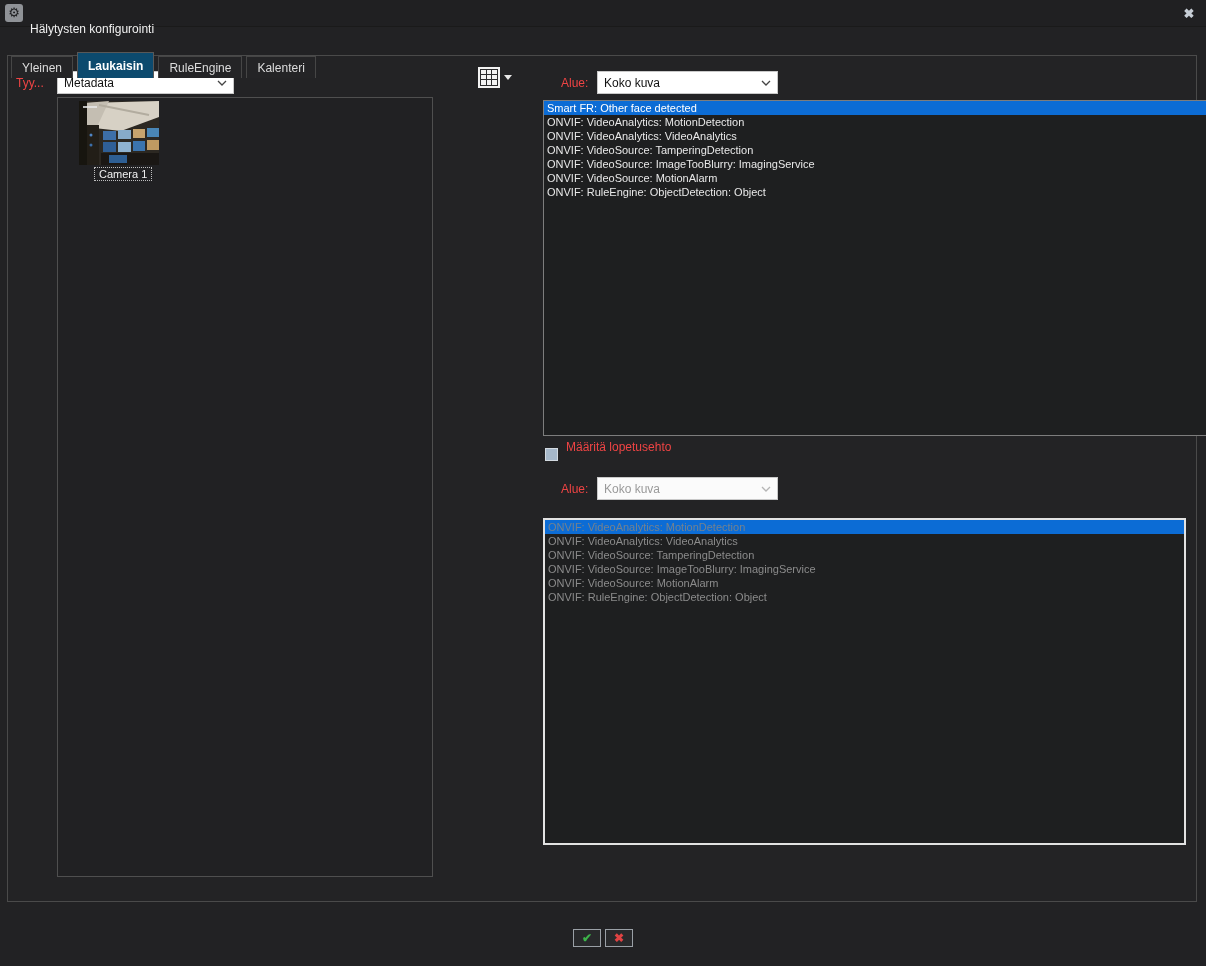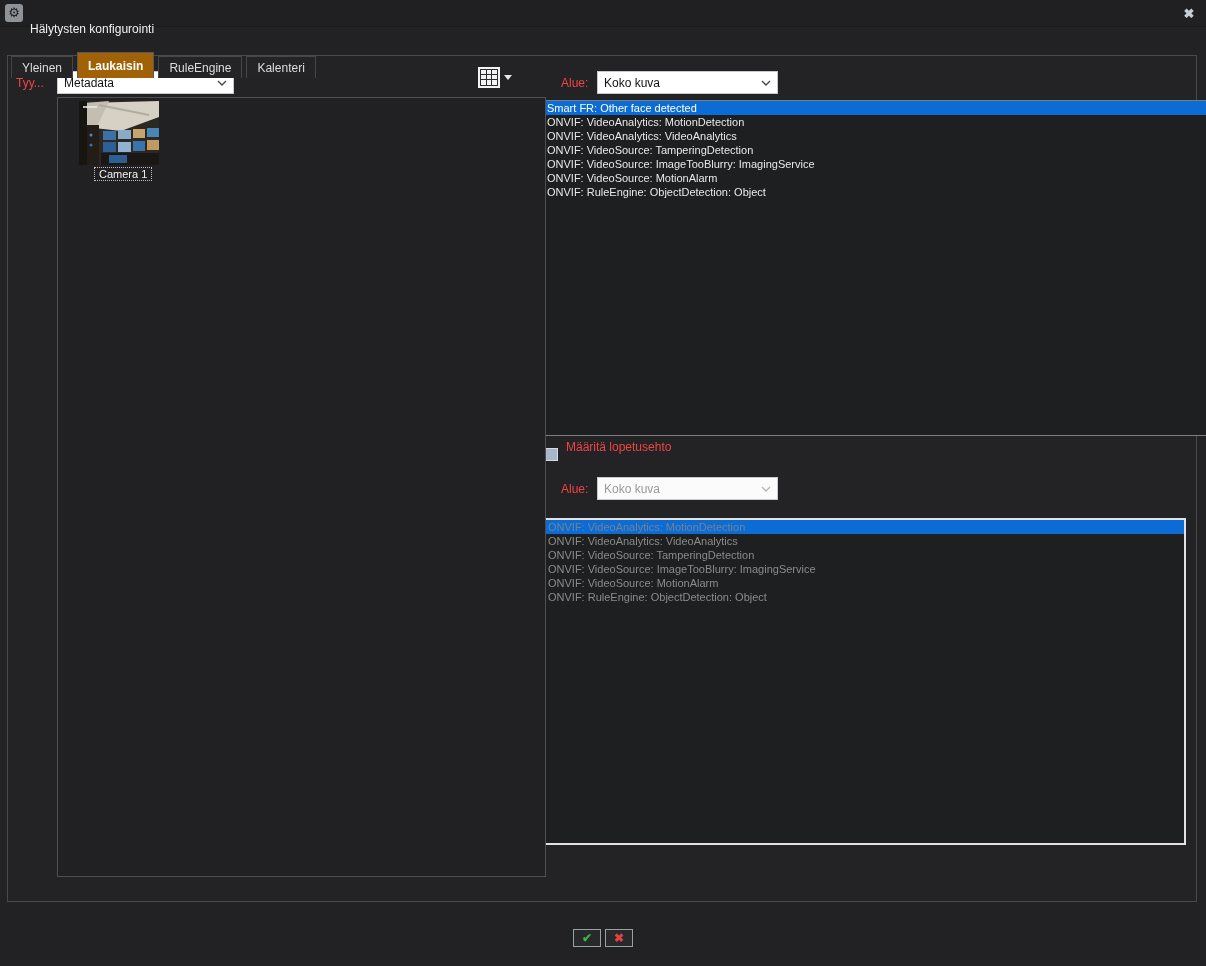--- a/index.html
+++ b/index.html
@@ -17,21 +17,21 @@
     line-height:18px; text-align:center; }
   .title-text { position:absolute; left:30px; top:6px; font-size:12px; color:#f0f0f0;margin-top:16px; }
   .close-btn { position:absolute; right:8px; top:5px; width:18px; height:18px;
     color:#c7ced6; font-size:13px; font-weight:bold; text-align:center; line-height:18px;
     cursor:default; }
   
   .tabs { position:absolute; left:11px; top:30px; display:flex; align-items:flex-end; gap:4px; z-index:3;margin-top:22px; }
   .tab { height:22px; padding:0 10px; display:flex; align-items:center;
     background:#242426; border:1px solid #464646; border-bottom:none;
     font-size:12px; color:#dcdcdc; }
-  .tab.active { height:26px; background:#a16207; border-color:#585858;
+  .tab.active { height:26px; background:#0c4a6e; border-color:#585858;
     font-weight:bold; color:#ffffff; }
   
   .panel { position:absolute; left:7px; top:55px; width:1190px; height:847px;
     border:1px solid #4a4a4a; background:#232325; z-index:1; }
   .label { position:absolute; font-size:12px; color:#ef4444; z-index:2; }
   
   .combo { position:absolute; height:23px; background:#ffffff; border:1px solid #c9c9c9;
     font-size:12px; color:#111; display:flex; align-items:center; padding:0 6px; z-index:2; }
   .combo .chev { margin-left:auto; width:10px; height:10px; }
   .combo.disabled { background:#fbfbfb; color:#9a9a9a; }
@@ -52,21 +52,21 @@
   .lb-item { height:14px; line-height:14px; font-size:11px; padding-left:3px;
     color:#e8e8e8; white-space:nowrap; }
   .lb-item.sel { background:#0c6cd5; color:#ffffff; }
   .listbox2 .lb-item { color:#8b8b8b; }
   .listbox2 .lb-item.sel { background:#0c6cd5; color:#74828f; }
   
   .checkbox { position:absolute; left:545px; top:448px; width:13px; height:13px;
     background:#a6b8ca; border:1px solid #d3dae1; z-index:2; }
   .chk-label { left:566px; top:440px; }
   
-  .left-panel { position:absolute; left:57px; top:97px; width:489px; height:780px;
+  .left-panel { position:absolute; left:57px; top:97px; width:376px; height:780px;
     border:1px solid #4f4f4f; background:#212123; z-index:2; }
   .thumb { position:absolute; left:21px; top:3px; width:80px; height:64px; }
   .thumb svg { display:block; }
   .cam-label { position:absolute; left:36px; top:69px; padding:0 4px;
     border:1px dotted #bfbfbf; font-size:11px; color:#f2f2f2; background:#212123; }
   
   .footer-btn { position:absolute; top:929px; width:28px; height:18px;
     background:#28292b; border:1px solid #9aa0a6; font-size:12px; font-weight:bold;
     text-align:center; line-height:16px; z-index:2; }
   .ok-btn { left:573px; color:#3db54a; }

